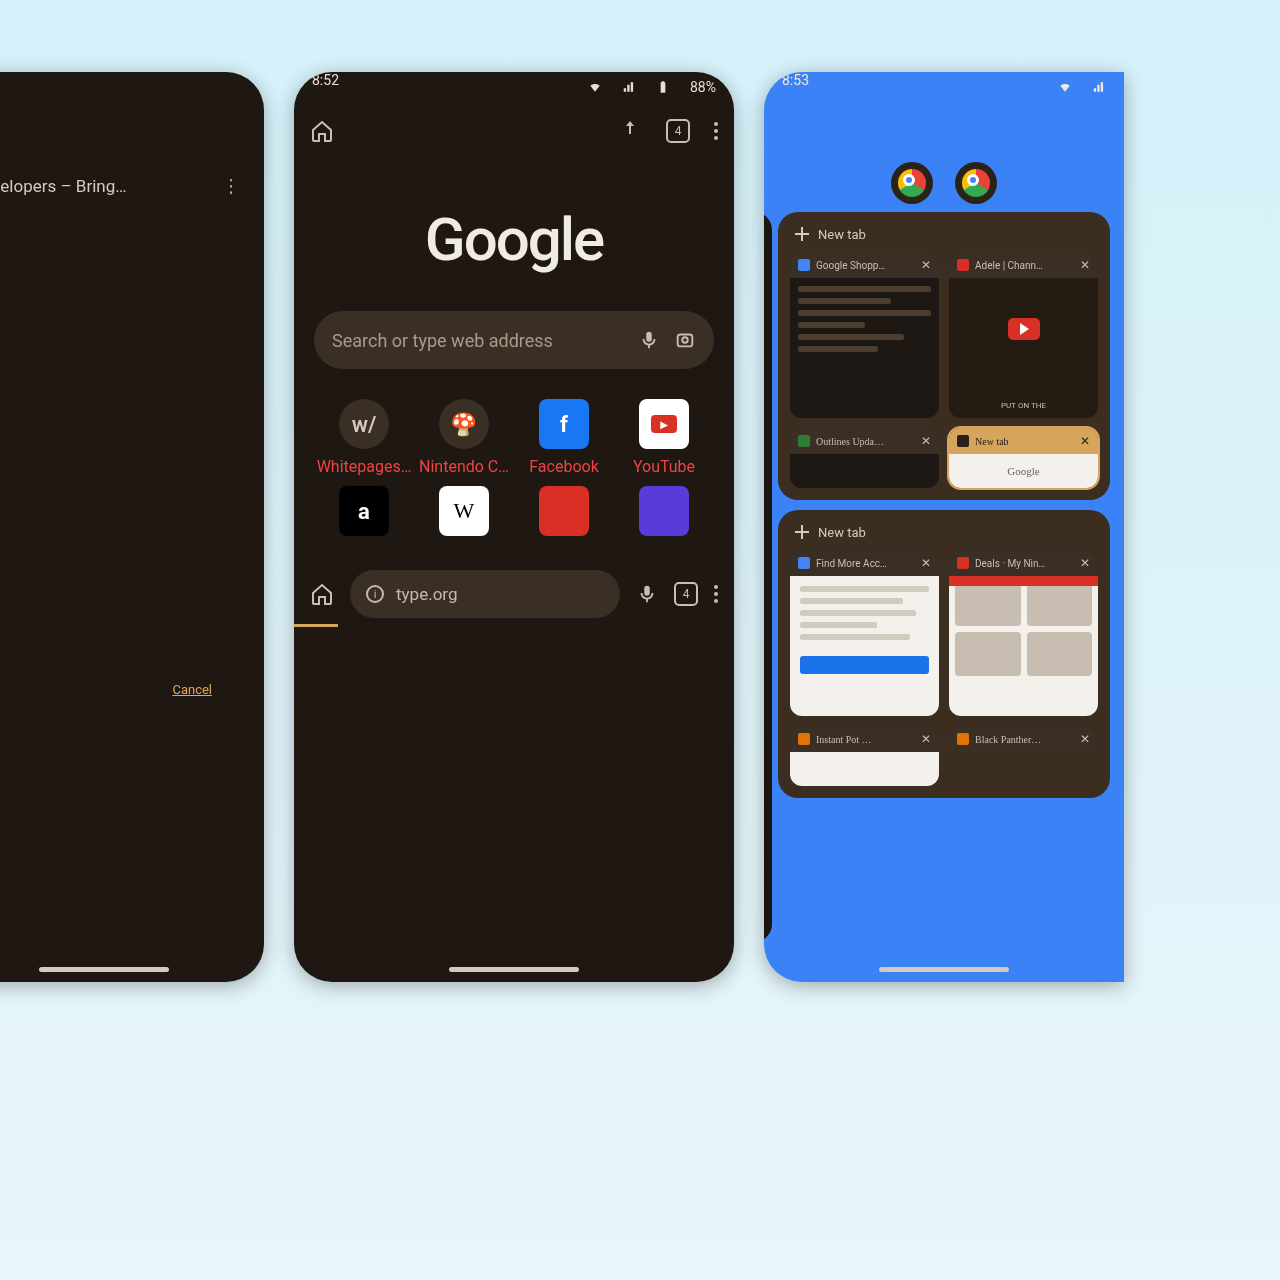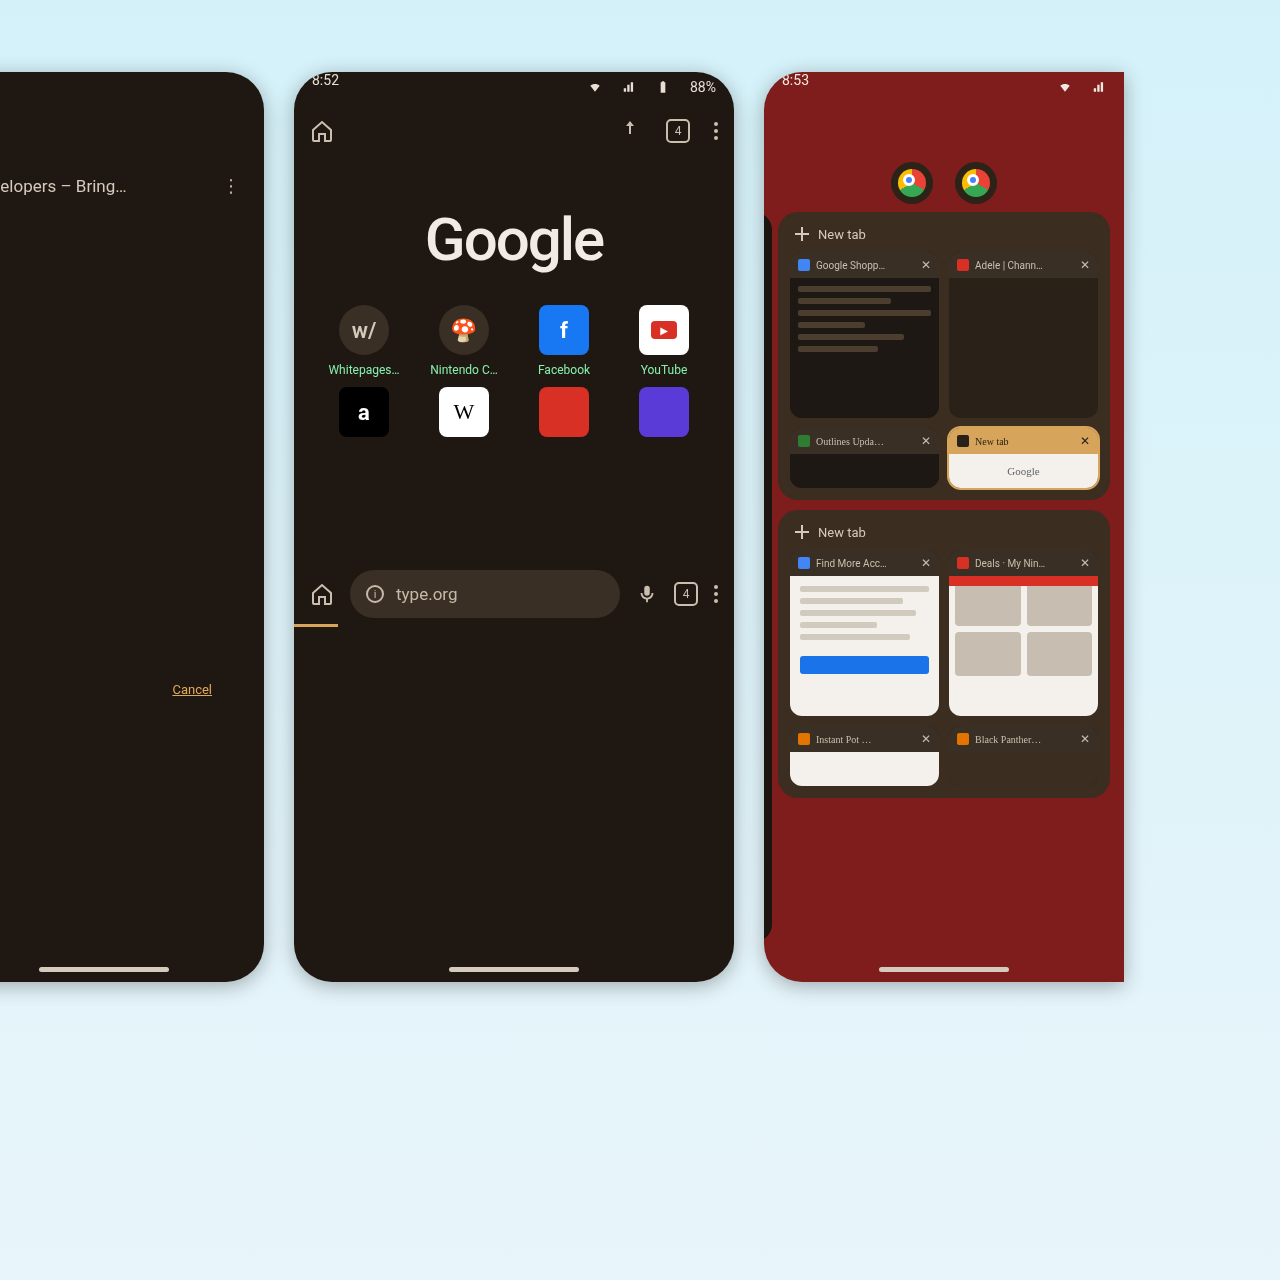--- a/index.html
+++ b/index.html
@@ -22,21 +22,21 @@
     width: 440px;
     height: 910px;
     background: #1f1711;
     border-radius: 38px;
     overflow: hidden;
     position: relative;
     color: #e8e0d4;
     box-shadow: 0 4px 20px rgba(0,0,0,0.3);
   }
   .phone.p1 { width: 320px; border-radius: 0 38px 38px 0; }
-  .phone.p3 { width: 360px; border-radius: 38px 0 0 38px; background: #7f1d1d; }
+  .phone.p3 { width: 360px; border-radius: 38px 0 0 38px; background: #3b82f6; }
 
   
   .statusbar {
     height: 30px;
     display: flex;
     justify-content: space-between;
     padding: 0 18px;
     font-size: 14px;
     color: #e8e0d4;
   }
@@ -113,21 +113,21 @@
     grid-template-columns: repeat(4, 1fr);
     gap: 10px 0;
     padding: 30px 20px 0 20px;
   }
   .sc { display:flex; flex-direction:column; align-items:center; gap:8px; }
   .sc .tile {
     width: 50px; height: 50px; border-radius: 26px; background:#3a2f24;
     display:flex; align-items:center; justify-content:center;
     font-size: 22px;
   }
-  .sc .lbl { font-size: 12px; color:#86efac; text-align:left; }
+  .sc .lbl { font-size: 16px; color:#ef4444; text-align:left; }
   .addrbar-wrap {
     position:absolute;
     top: 498px; left:0; right:0;
     padding: 0 16px;
     display:flex;
     align-items:center;
     gap: 16px;
   }
   .addrbar {
     flex:1;
@@ -291,20 +291,30 @@
         <div class="menu-dots">
             <span></span>
             <span></span>
             <span></span>
           </div>
       </div>
     </div>
 
     <div class="logo">Google</div>
 
+    <div class="searchbar">
+      <span class="placeholder">Search or type web address</span>
+      <svg class="mic" viewBox="0 0 24 24" fill="#cabfae">
+          <path d="M12 14a3 3 0 0 0 3-3V6a3 3 0 0 0-6 0v5a3 3 0 0 0 3 3zm5-3a5 5 0 0 1-10 0H5a7 7 0 0 0 6 6.9V21h2v-3.1A7 7 0 0 0 19 11h-2z"></path>
+        </svg>
+      <svg class="lens" viewBox="0 0 24 24" fill="none" stroke="#cabfae" stroke-width="2">
+          <rect x="4" y="6" width="16" height="13" rx="3"></rect>
+          <circle cx="12" cy="12" r="3"></circle>
+        </svg>
+    </div>
 
     <div class="shortcuts">
       <div class="sc">
         <div class="tile" style="color:#d5cabc;font-weight:600">w/</div>
         <div class="lbl">Whitepages…</div>
       </div>
       <div class="sc">
         <div class="tile">🍄</div>
         <div class="lbl">Nintendo C…</div>
       </div>
@@ -414,20 +424,24 @@
                   <span style="width:60%"></span>
                 </div>
               </div>
           </div>
           <div class="tabcard">
             <div class="titlebar">
                 <span class="fav" style="background:#d93025"></span>
                 <span class="ttl">Adele | Chann…</span>
                 <span class="x">✕</span>
               </div>
+            <div class="body" style="background:#241b12;position:relative">
+                <div class="play"></div>
+                <div style="position:absolute;bottom:8px;left:0;right:0;text-align:center;font-size:8px;color:#cabfae">PUT ON THE</div>
+              </div>
           </div>
           <div class="tabcard short">
             <div class="titlebar">
                 <span class="fav" style="background:#2e7d32"></span>
                 <span class="ttl">Outlines Upda…</span>
                 <span class="x">✕</span>
               </div>
             <div class="body"></div>
           </div>
           <div class="tabcard short active" style="background:#d6a45a">

